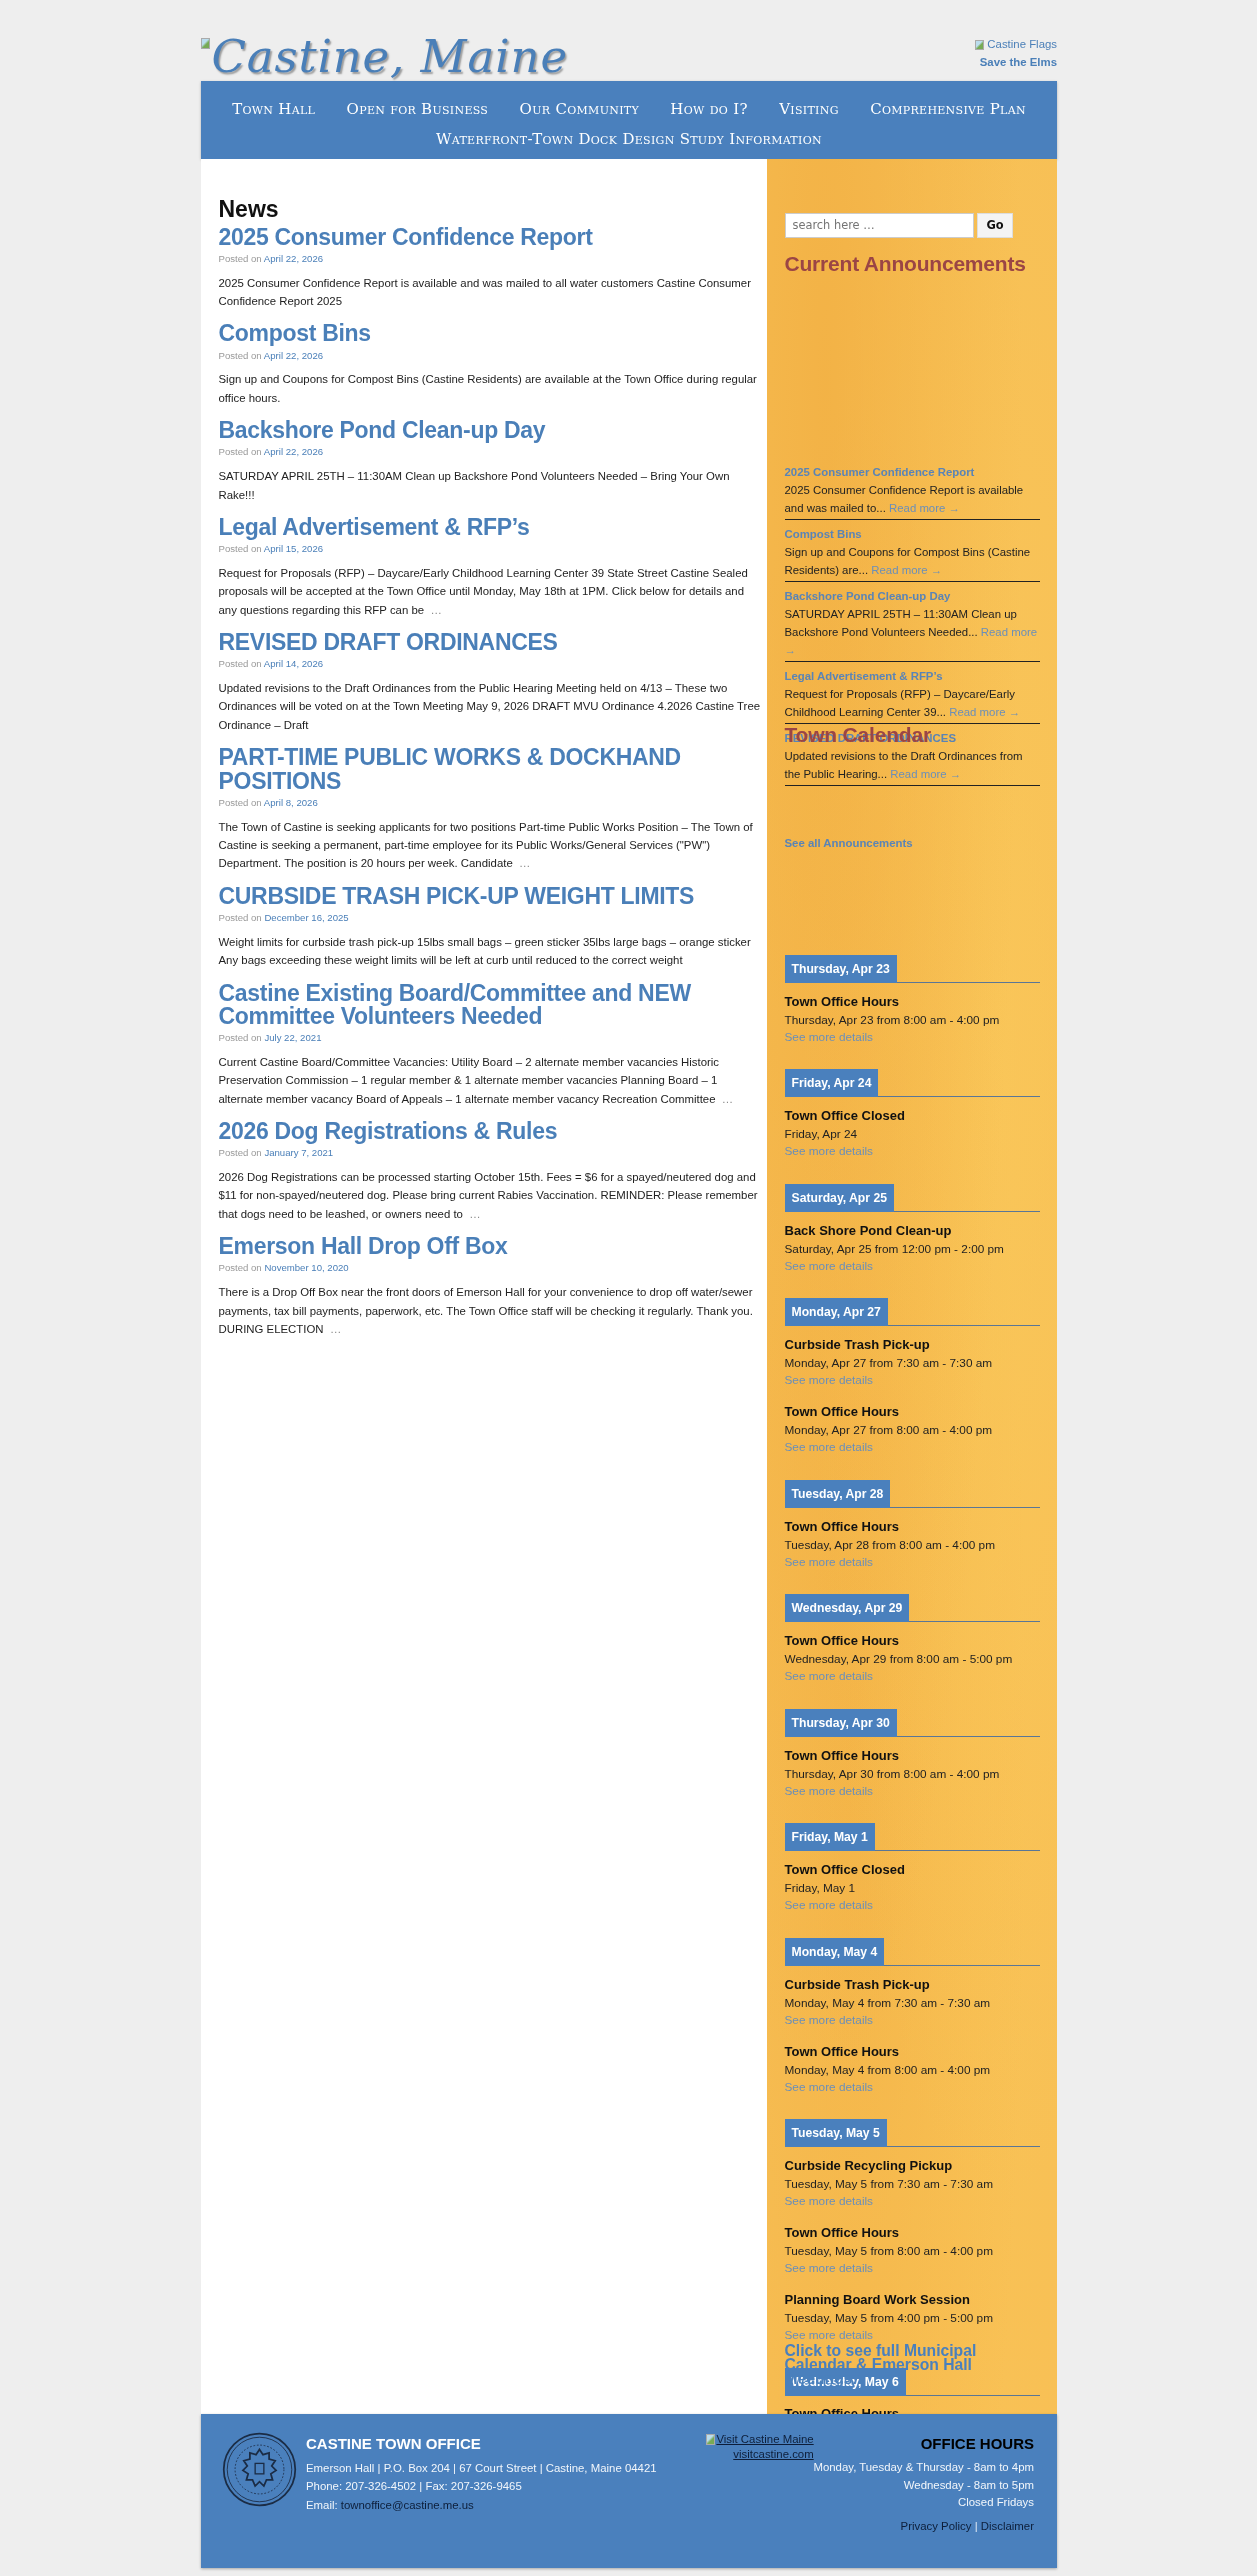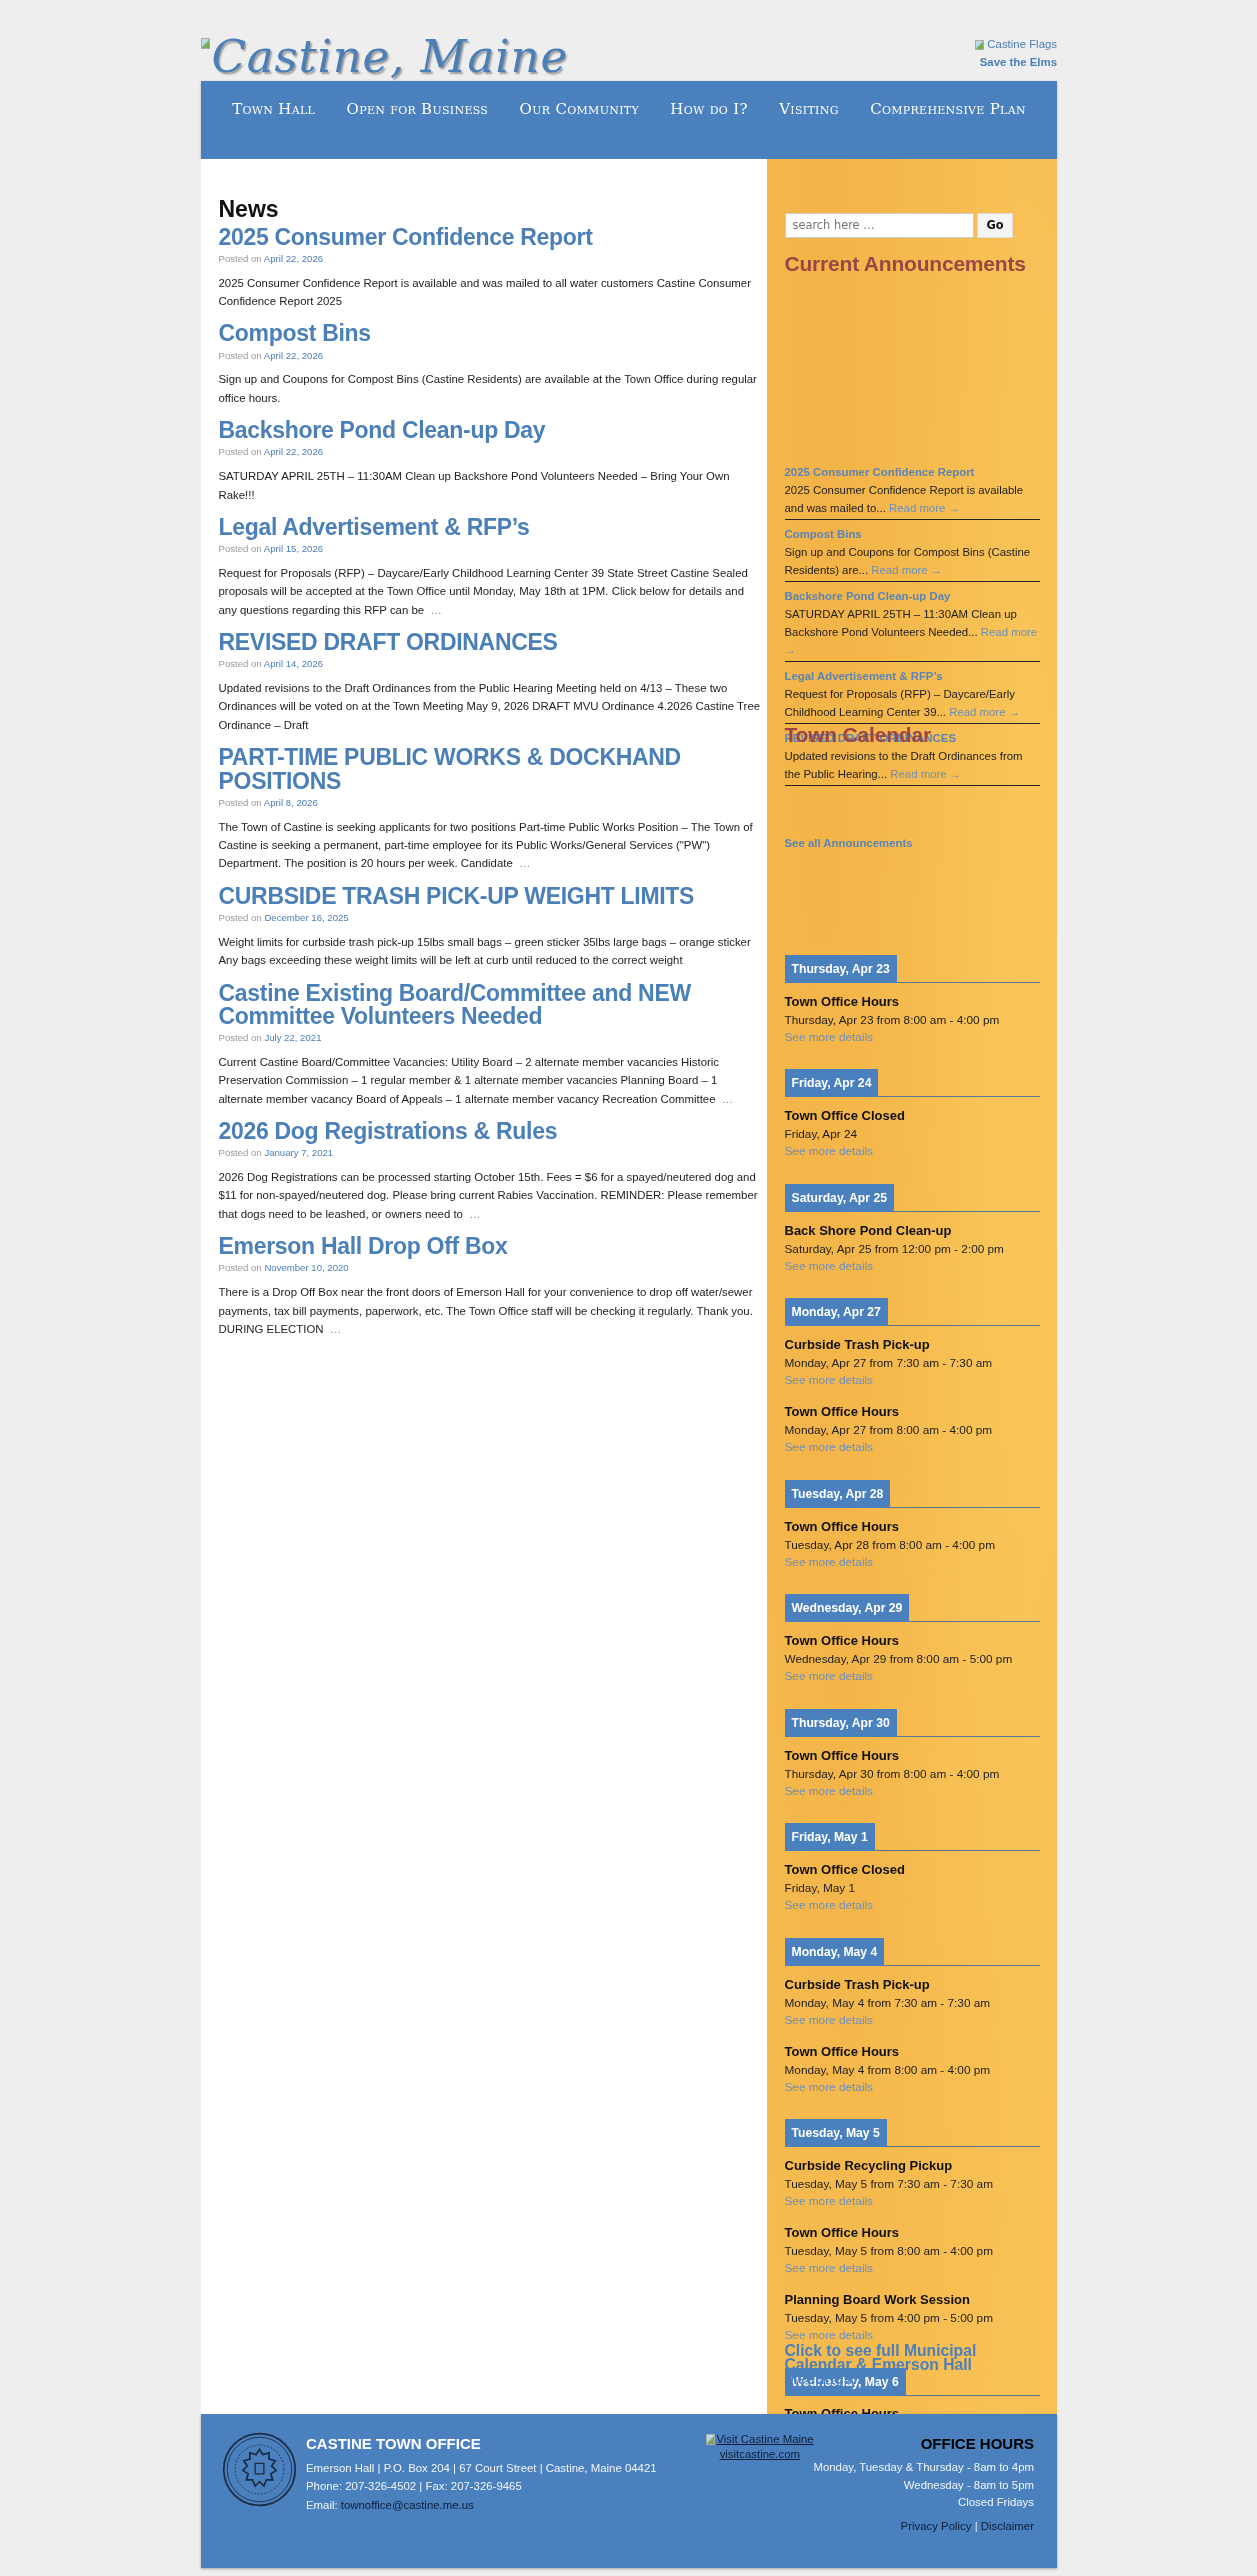--- a/index.html
+++ b/index.html
@@ -68,21 +68,21 @@
   .ev-more { font-size: 11.8px; line-height: 17.5px; color: #6b8fb8; display: block; }
   .full-cal { position: absolute; left: 0; top: 2185px; width: 255px; color: #4a80bd; font-weight: bold; font-size: 15.7px; line-height: 14px; }
 
   
   .footer { position: absolute; left: 201px; top: 2414px; width: 856px; height: 154px; background: #4a80bd; box-shadow: 0 0.9px 2.6px rgba(0,0,0,0.3); color: #f2f6fb; }
   .seal { position: absolute; left: 21px; top: 17.5px; width: 75px; height: 75px; }
   .office-info { position: absolute; left: 105px; top: 19px; }
   .office-name { font-size: 15px; font-weight: bold; color: #fff; line-height: 21px; margin-bottom: 5.2px; }
   .office-line { font-size: 11.4px; line-height: 18.3px; color: #f2f6fb; }
   .office-line a { color: #0d1e3a; }
-  .visit { position: absolute; left: 505px; top: 17.5px; text-align: center; font-size: 11.4px; line-height: 15px; }
+  .visit { position: absolute; left: 505px; top: 17.5px; text-align: right; font-size: 11.4px; line-height: 15px; }
   .visit a { color: #0d1e3a; text-decoration: underline; }
   .visit .broken-img { margin: 0 1.7px 0 0; vertical-align: middle; }
   .hours { position: absolute; right: 23px; top: 19px; text-align: right; width: 227px; }
   .hours-title { font-size: 15px; font-weight: bold; color: #000000; line-height: 21px; margin-bottom: 5.2px; }
   .hours-line { font-size: 11.4px; line-height: 17.5px; }
   .legal { margin-top: 8.7px; font-size: 11.4px; }
   .legal a { color: #0d1e3a; }
   .legal .sep { color: #dfe8f4; }
 </style>
 </head>
@@ -105,20 +105,23 @@
   </header>
 
   <nav class="main-nav">
     <div class="nav-row r1">
       <a class="nav-item">Town Hall</a>
       <a class="nav-item">Open for Business</a>
       <a class="nav-item">Our Community</a>
       <a class="nav-item">How do I?</a>
       <a class="nav-item">Visiting</a>
       <a class="nav-item">Comprehensive Plan</a>
+    </div>
+    <div class="nav-row r2">
+      <a class="nav-item">Waterfront-Town Dock Design Study Information</a>
     </div>
   </nav>
 
   <div class="content-wrap">
 
     <main class="main">
       <h1 class="news-heading">News</h1>
       <div id="posts">
           <article class="post">
             <a class="post-title">2025 Consumer Confidence Report</a>

